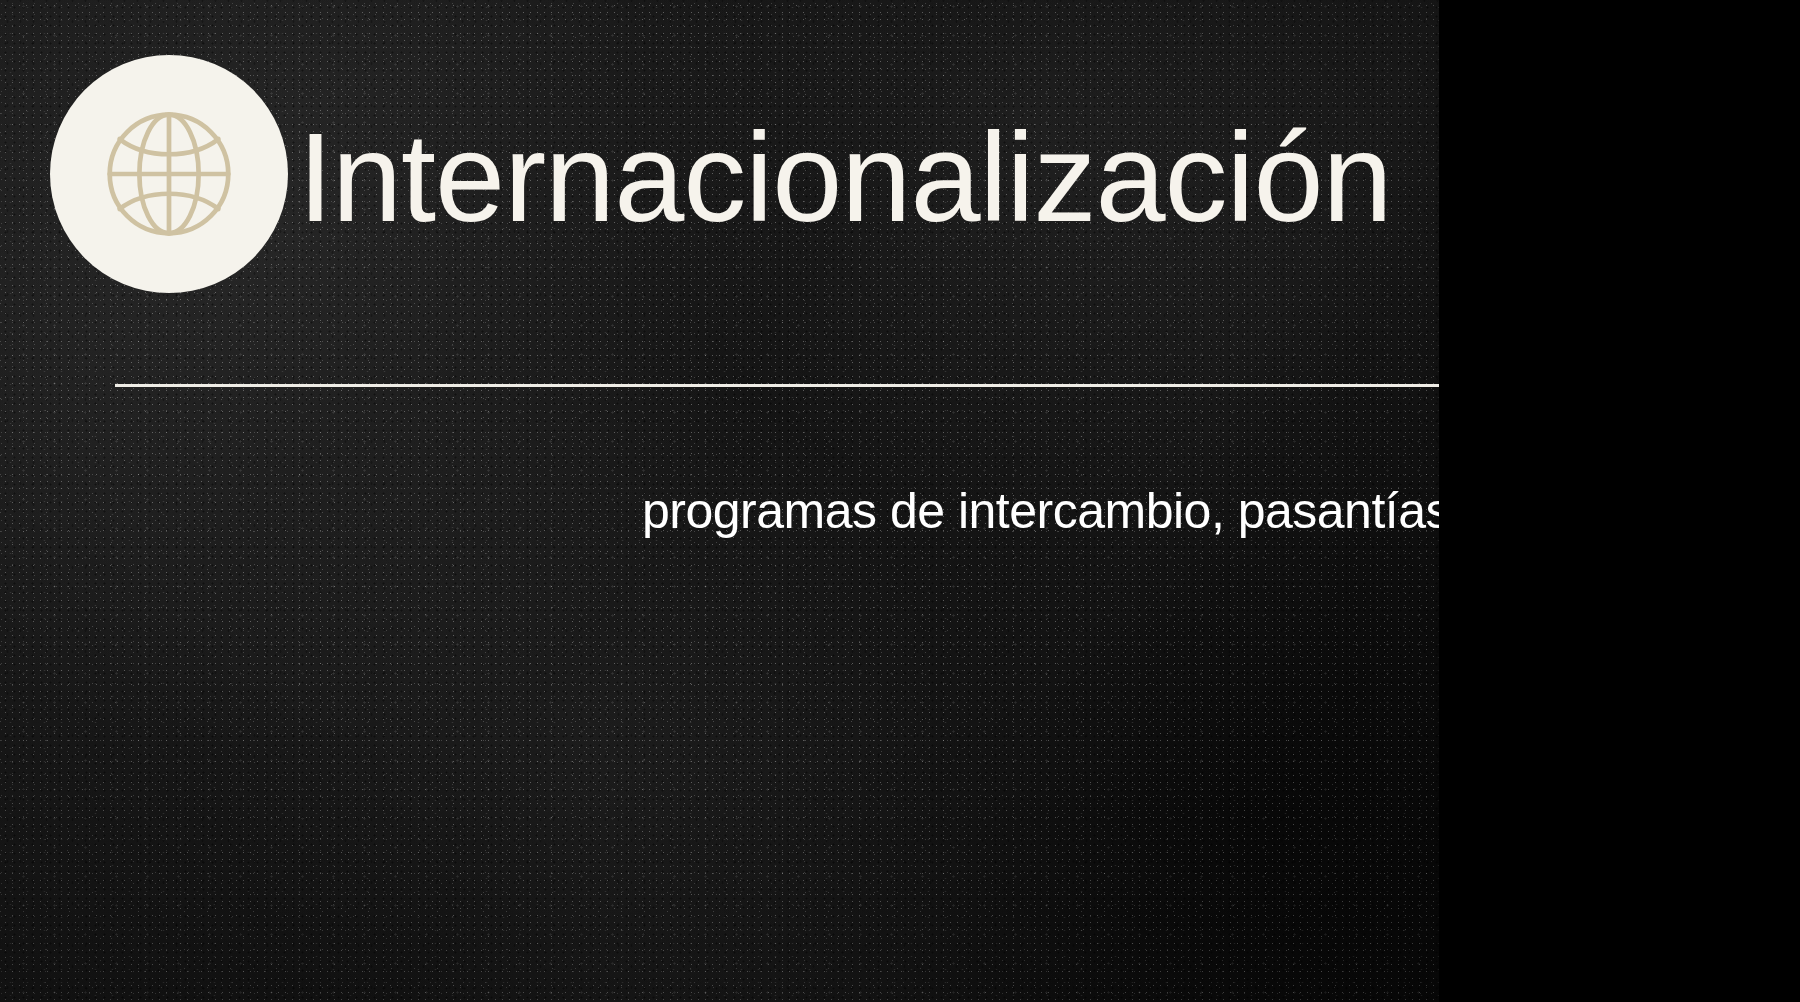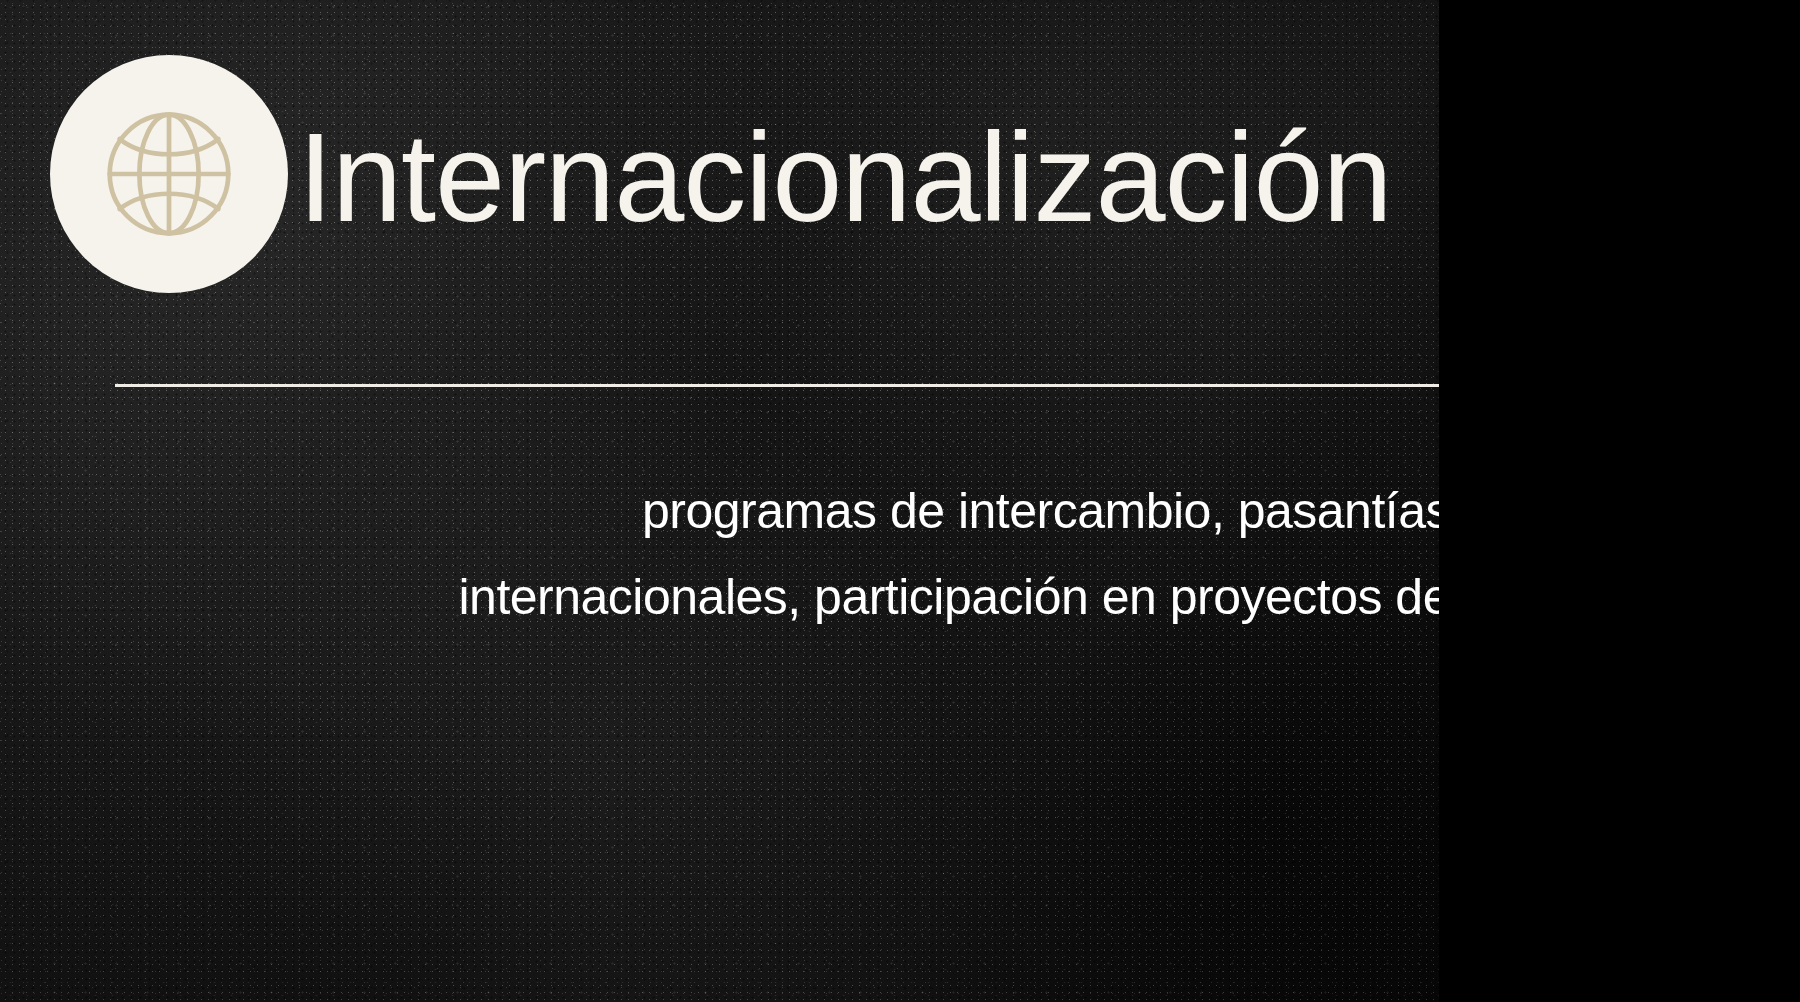--- a/index.html
+++ b/index.html
@@ -153,16 +153,15 @@
     </div>
 
     <div class="title">Internacionalización</div>
   </div>
 
   <div class="hrule"></div>
   <div class="vrule"></div>
 
   <div class="body-copy">
     <span class="line">programas de intercambio, pasantías</span>
-    <span class="line">internacionales, participación en proyectos de</span>
   </div>
 
 </div>
 
 </body></html>

